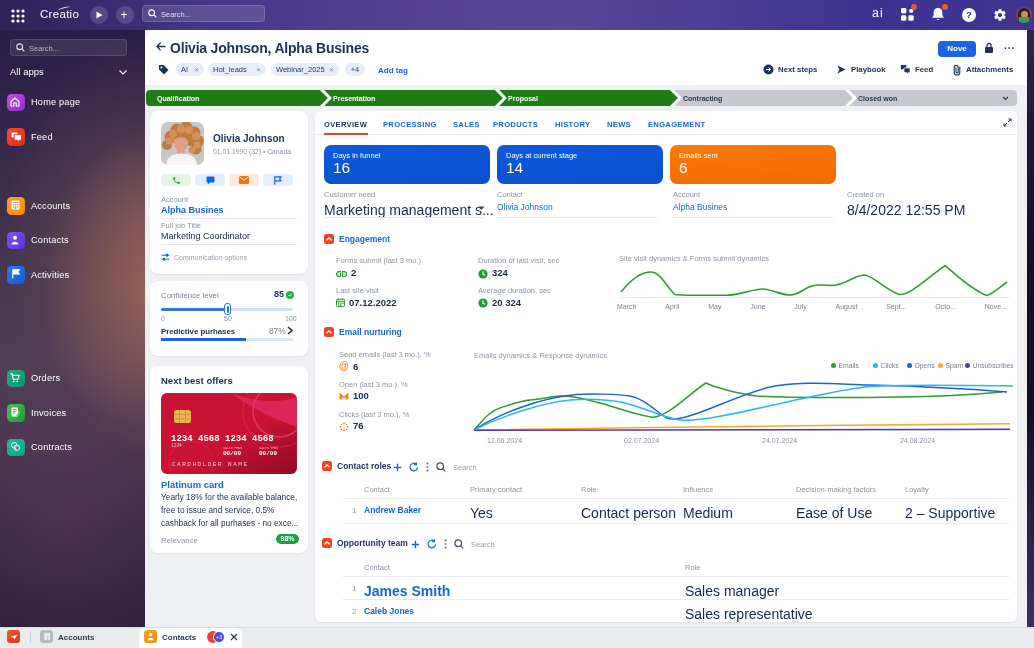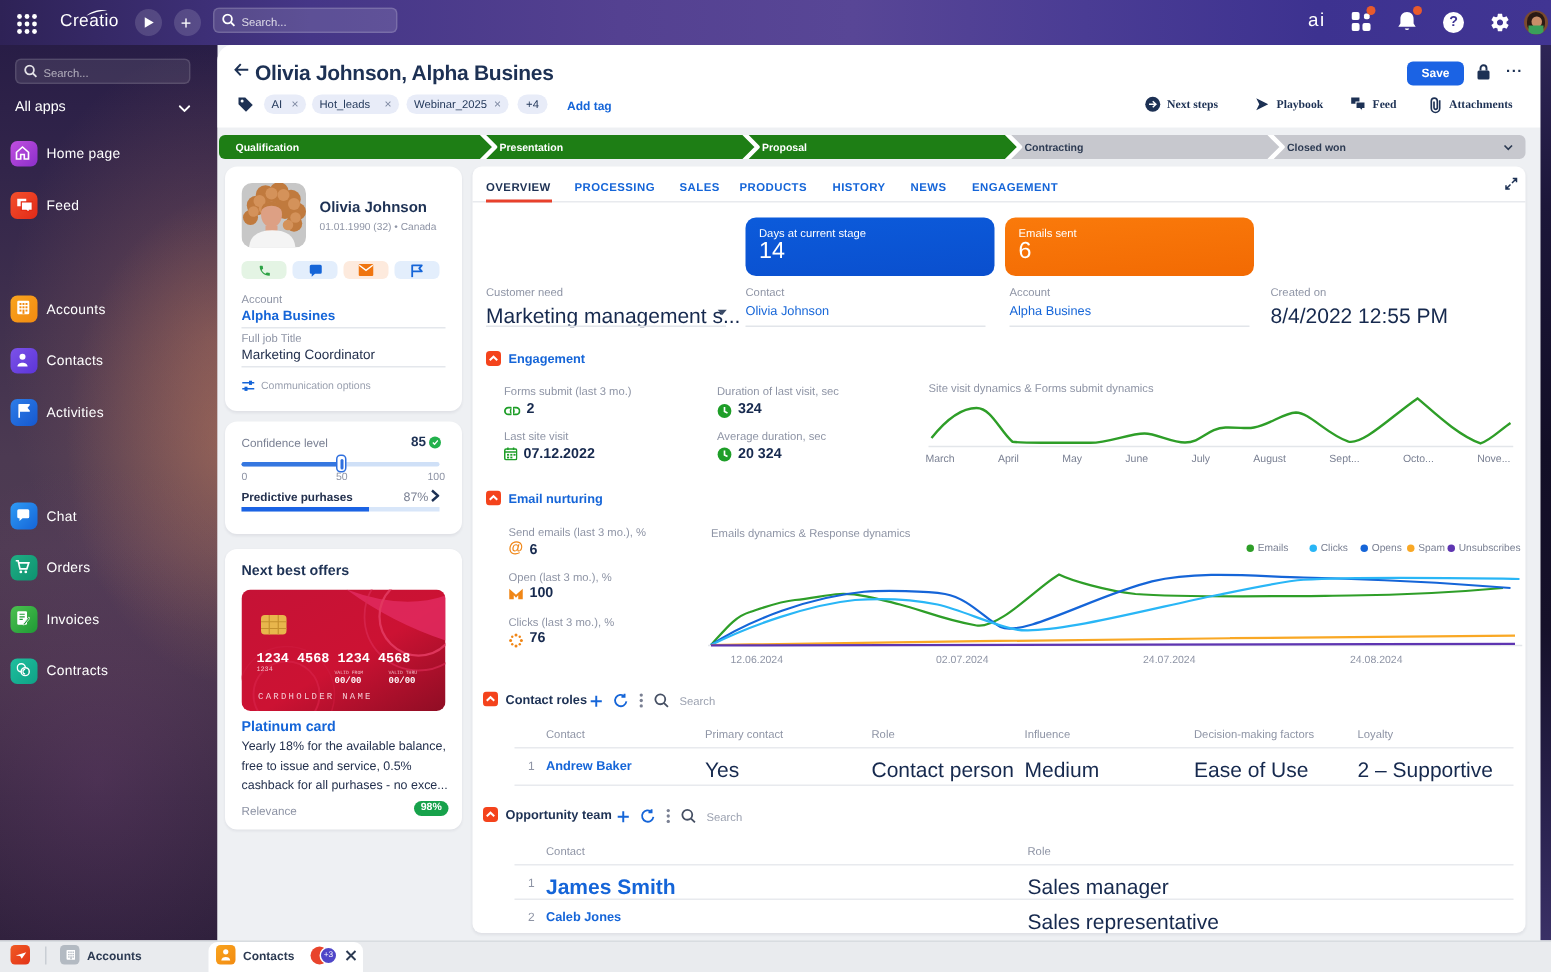--- a/index.html
+++ b/index.html
@@ -27,21 +27,21 @@
   .lbl { color:#8e94a5; font-size:7.5px; }
   .val { color:#16294e; font-size:14px; }
   .blue { color:#1565d8; }
   .navy { color:#1d3154; }
   
   #taskbar { left:0; top:627px; width:1034px; height:21px; background:#e9ebee; border-top:1px solid #d8dce0; }
   .tagpill { position:absolute; top:33px; height:13px; background:#e8ecf8; border-radius:7px; display:flex; align-items:center; padding:0 5px; }
   .tagpill span { font-size:7.5px; color:#253a5c; font-weight:500; }
   .tagpill .x { margin-left:auto; color:#7c87a0; font-size:8px; font-weight:400; }
   .hact { position:absolute; top:33.5px; display:flex; align-items:center; gap:4px; }
-  .hact span { font-size:7.8px; font-weight:600; color:#1d3154;font-family:Liberation Serif, serif; }
+  .hact span { font-size:7.8px; font-weight:600; color:#1d3154; }
   .pbtn { position:absolute; top:63px; width:30px; height:12px; border-radius:4px; display:flex; align-items:center; justify-content:center; }
   .tab { position:absolute; top:9px; font-size:7.6px; font-weight:600; letter-spacing:.3px; }
   .tab.blue { color:#1565d8; } .tab.navy { color:#1d3154; }
   .mcard { position:absolute; top:34px; width:166px; height:39px; border-radius:7px; color:#fff; }
   .mlbl { position:absolute; left:9px; top:6px; font-size:7.5px; }
   .mnum { position:absolute; left:9px; top:14px; font-size:15.5px; font-weight:500; }
   .mval { font-size:9.5px; font-weight:700; color:#16294e; }
   .sechead { position:absolute; display:flex; align-items:center; gap:5px; }
   .sechead span { font-size:8.5px; font-weight:700; color:#1565d8; }
   .axlbls { position:absolute; display:flex; justify-content:space-between; }
@@ -165,27 +165,20 @@
       </svg>
       <div class="lb">Contacts</div>
     </div>
     <div class="sideitem" style="top:236px">
       <div class="ic" style="background:linear-gradient(135deg,#2e7de8,#1558cf)"></div>
       <svg class="abs" style="left:4.5px;top:3px" width="8" height="10" viewBox="0 0 8 10">
         <path d="M0.8 0.5 V9.5 M0.8 0.8 H7.4 L5.6 2.9 L7.4 5 H0.8" fill="#fff" stroke="#fff" stroke-width="1.1" stroke-linejoin="round"></path>
       </svg>
       <div class="lb">Activities</div>
     </div>
-    <div class="sideitem" style="top:305px">
-      <div class="ic" style="background:linear-gradient(135deg,#2e9bf5,#1565d8)"></div>
-      <svg class="abs" style="left:3.5px;top:3.5px" width="9" height="9" viewBox="0 0 9 9">
-        <path d="M1.5 0.5 h6 a1 1 0 0 1 1 1 v4 a1 1 0 0 1 -1 1 h-3.5 l-2 1.8 v-1.8 h-0.5 a1 1 0 0 1 -1 -1 v-4 a1 1 0 0 1 1 -1 z" fill="#fff"></path>
-      </svg>
-      <div class="lb">Chat</div>
-    </div>
     <div class="sideitem" style="top:339.5px">
       <div class="ic" style="background:linear-gradient(135deg,#1fae84,#0e9270)"></div>
       <svg class="abs" style="left:3px;top:3px" width="10" height="10" viewBox="0 0 10 10">
         <path d="M0.5 0.8 h1.6 l1.2 5.4 h4.6 l1.3 -4 h-6.5" fill="none" stroke="#fff" stroke-width="1.1"></path>
         <circle cx="3.9" cy="8.3" r="0.9" fill="#fff"></circle>
         <circle cx="7.2" cy="8.3" r="0.9" fill="#fff"></circle>
       </svg>
       <div class="lb">Orders</div>
     </div>
     <div class="sideitem" style="top:374px">
@@ -229,21 +222,21 @@
       </div>
       <div class="tagpill" style="left:126px;width:68px">
         <span>Webinar_2025</span>
         <span class="x">×</span>
       </div>
       <div class="tagpill" style="left:200px;width:20px;text-align:center">
         <span style="margin:0 auto">+4</span>
       </div>
       <div class="abs" style="left:233px;top:35.5px;font-size:8px;font-weight:600;color:#1565d8">Add tag</div>
 
-      <div class="abs" style="left:793px;top:10.5px;width:38px;height:16px;background:#1b63e4;border-radius:4px;text-align:center;line-height:16px;font-size:8px;font-weight:700;color:#fff">Save</div>
+      <div class="abs" style="left:793px;top:10.5px;width:38px;height:16px;background:#1b63e4;border-radius:4px;text-align:center;line-height:16px;font-size:8px;font-weight:700;color:#fff">Nove</div>
       <svg class="abs" style="left:839px;top:12px" width="10" height="12" viewBox="0 0 10 12">
         <rect x="1" y="5" width="8" height="6" rx="1" fill="#1d3154"></rect>
         <path d="M3 5 V3.5 a2 2 0 0 1 4 0 V5" fill="none" stroke="#1d3154" stroke-width="1.3"></path>
       </svg>
       <div class="abs" style="left:859px;top:10px;font-size:10px;font-weight:700;color:#1d3154;letter-spacing:1px">...</div>
 
       <div class="hact" style="left:618px">
         <svg width="11" height="11" viewBox="0 0 11 11">
           <circle cx="5.5" cy="5.5" r="5" fill="#1d3154"></circle>
           <path d="M3 5.5 h4 M5.5 3.5 L7.6 5.5 L5.5 7.5" stroke="#fff" stroke-width="1" fill="none"></path>
@@ -436,20 +429,24 @@
       <div class="tab blue" style="left:178px">PRODUCTS</div>
       <div class="tab blue" style="left:240px">HISTORY</div>
       <div class="tab blue" style="left:292px">NEWS</div>
       <div class="tab blue" style="left:333px">ENGAGEMENT</div>
       <div class="abs" style="left:0;top:23px;width:702px;border-top:1px solid #e8eaee"></div>
       <div class="abs" style="left:9px;top:21.5px;width:44px;border-top:2px solid #e8412c"></div>
       <svg class="abs" style="left:688px;top:7px" width="9" height="9" viewBox="0 0 9 9">
         <path d="M5.5 1 H8 V3.5 M8 1 L5 4 M3.5 8 H1 V5.5 M1 8 L4 5" fill="none" stroke="#1d3154" stroke-width="1"></path>
       </svg>
 
+      <div class="mcard" style="left:9px;background:linear-gradient(175deg,#0c5bdb,#0a4fce)">
+        <div class="mlbl">Days in funnel</div>
+        <div class="mnum">16</div>
+      </div>
       <div class="mcard" style="left:182px;background:linear-gradient(175deg,#0c5bdb,#0a4fce)">
         <div class="mlbl">Days at current stage</div>
         <div class="mnum">14</div>
       </div>
       <div class="mcard" style="left:355px;background:linear-gradient(175deg,#fa7a0b,#f26a03)">
         <div class="mlbl">Emails sent</div>
         <div class="mnum">6</div>
       </div>
 
       <div class="abs lbl" style="left:9px;top:79px">Customer need</div>

